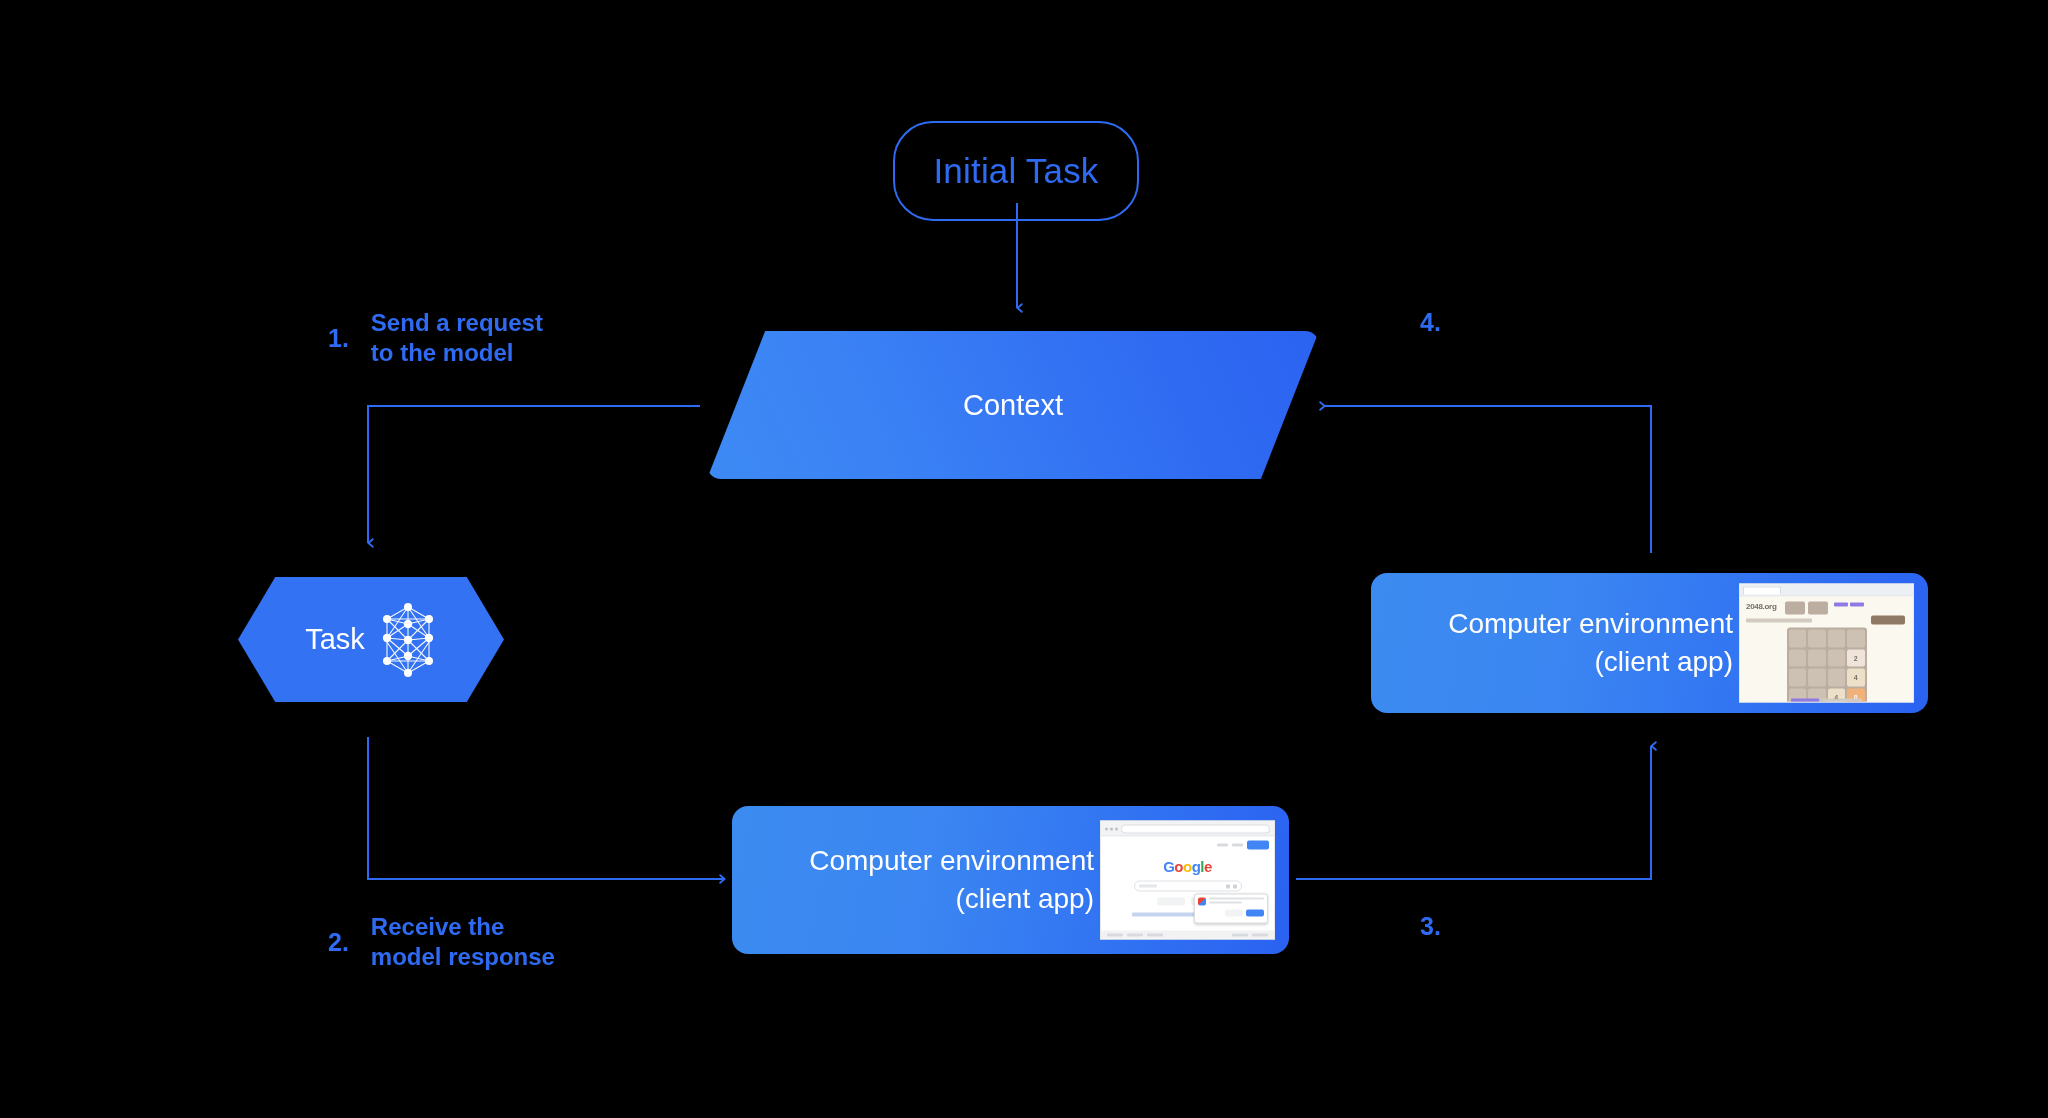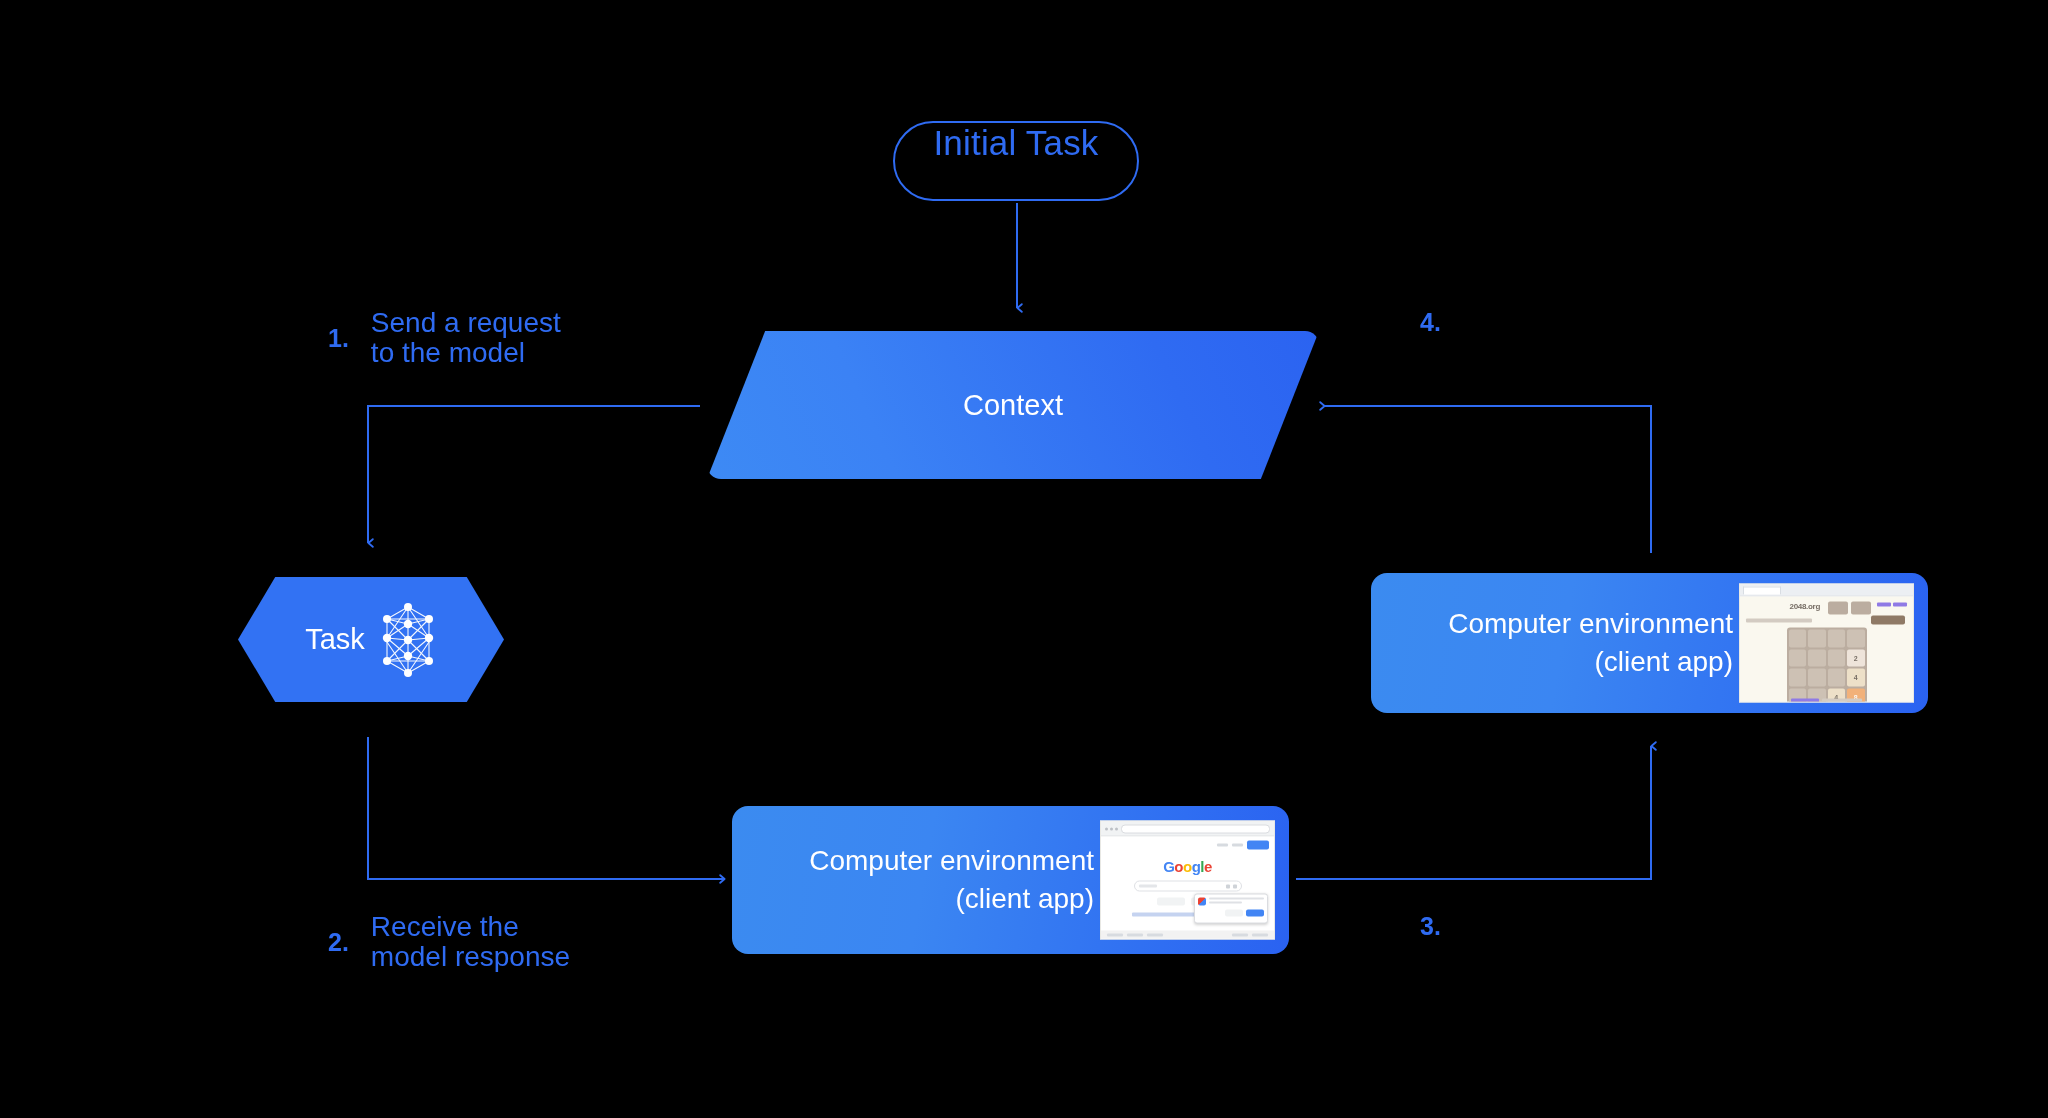--- a/index.html
+++ b/index.html
@@ -24,26 +24,26 @@
     height: 1118px;
     pointer-events: none;
   }
 
   
   .pill {
     position: absolute;
     left: 893px;
     top: 121px;
     width: 246px;
-    height: 80px;
+    height: 100px;
     border: 2.5px solid #2f6bf2;
     border-radius: 40px;
     box-sizing: border-box;
     display: flex;
-    align-items: flex-start;
+    align-items: center;
     justify-content: center;
     background: transparent;
   }
   .pill-label {
     color: #2f6bf2;
     font-size: 35px;
     letter-spacing: 0.2px;
     white-space: nowrap;
   }
 
@@ -159,21 +159,21 @@
   }
   .t2048-tab {
     width: 36px; height: 7px;
     background: #ffffff;
     border: 1px solid #d8dde3;
     border-bottom: none;
   }
   .t2048-body { position: relative; height: 108px; background: #faf8ef; }
   .t2048-head {
     display: flex; align-items: flex-start;
-    padding: 5px 6px 0 6px; gap: 4px; justify-content: flex-end;
+    padding: 5px 6px 0 6px; gap: 4px;
   }
   .t2048-logo {
     font-size: 8px; color: #776e65; font-weight: bold;
     letter-spacing: -0.3px; white-space: nowrap;
   }
   .t2048-scores { display: flex; gap: 3px; margin-left: 4px; }
   .t2048-score { width: 20px; height: 13px; background: #bbada0; border-radius: 2px; }
   .t2048-links { display: flex; gap: 2px; margin-left: 2px; margin-top: 1px; }
   .t2048-link { width: 14px; height: 4px; background: #8f7ae5; border-radius: 1px; }
   .t2048-sub {
@@ -288,22 +288,22 @@
     align-items: center;
     gap: 22px;
     color: #2f6bf2;
   }
   .step-num {
     font-size: 25px;
     font-weight: bold;
     white-space: nowrap;
   }
   .step-text {
-    font-size: 28px;
-    font-weight: normal;
+    font-size: 24px;
+    font-weight: bold;
     line-height: 30px;
     white-space: pre-line;
   }
   .step-1 { left: 328px; top: 308px; }
   .step-2 { left: 328px; top: 912px; }
   .step-3 { left: 1420px; top: 912px; }
   .step-4 { left: 1420px; top: 308px; }
 </style>
 </head>
 <body>

